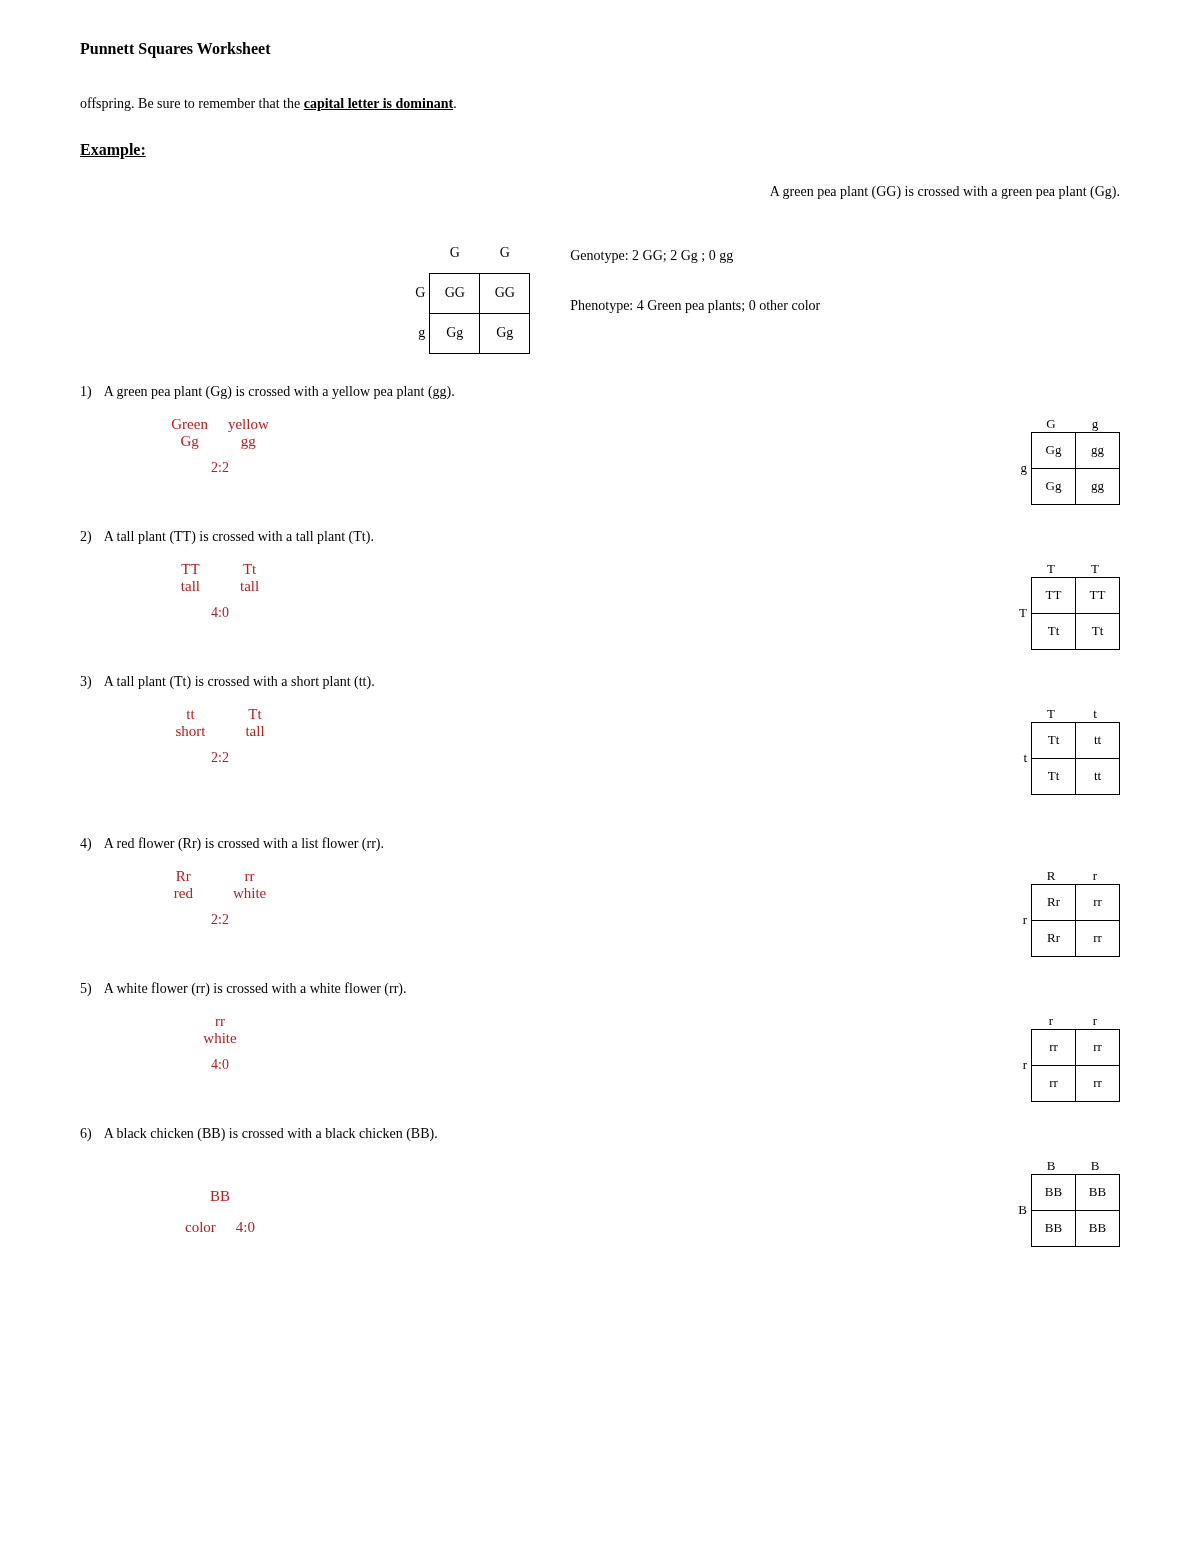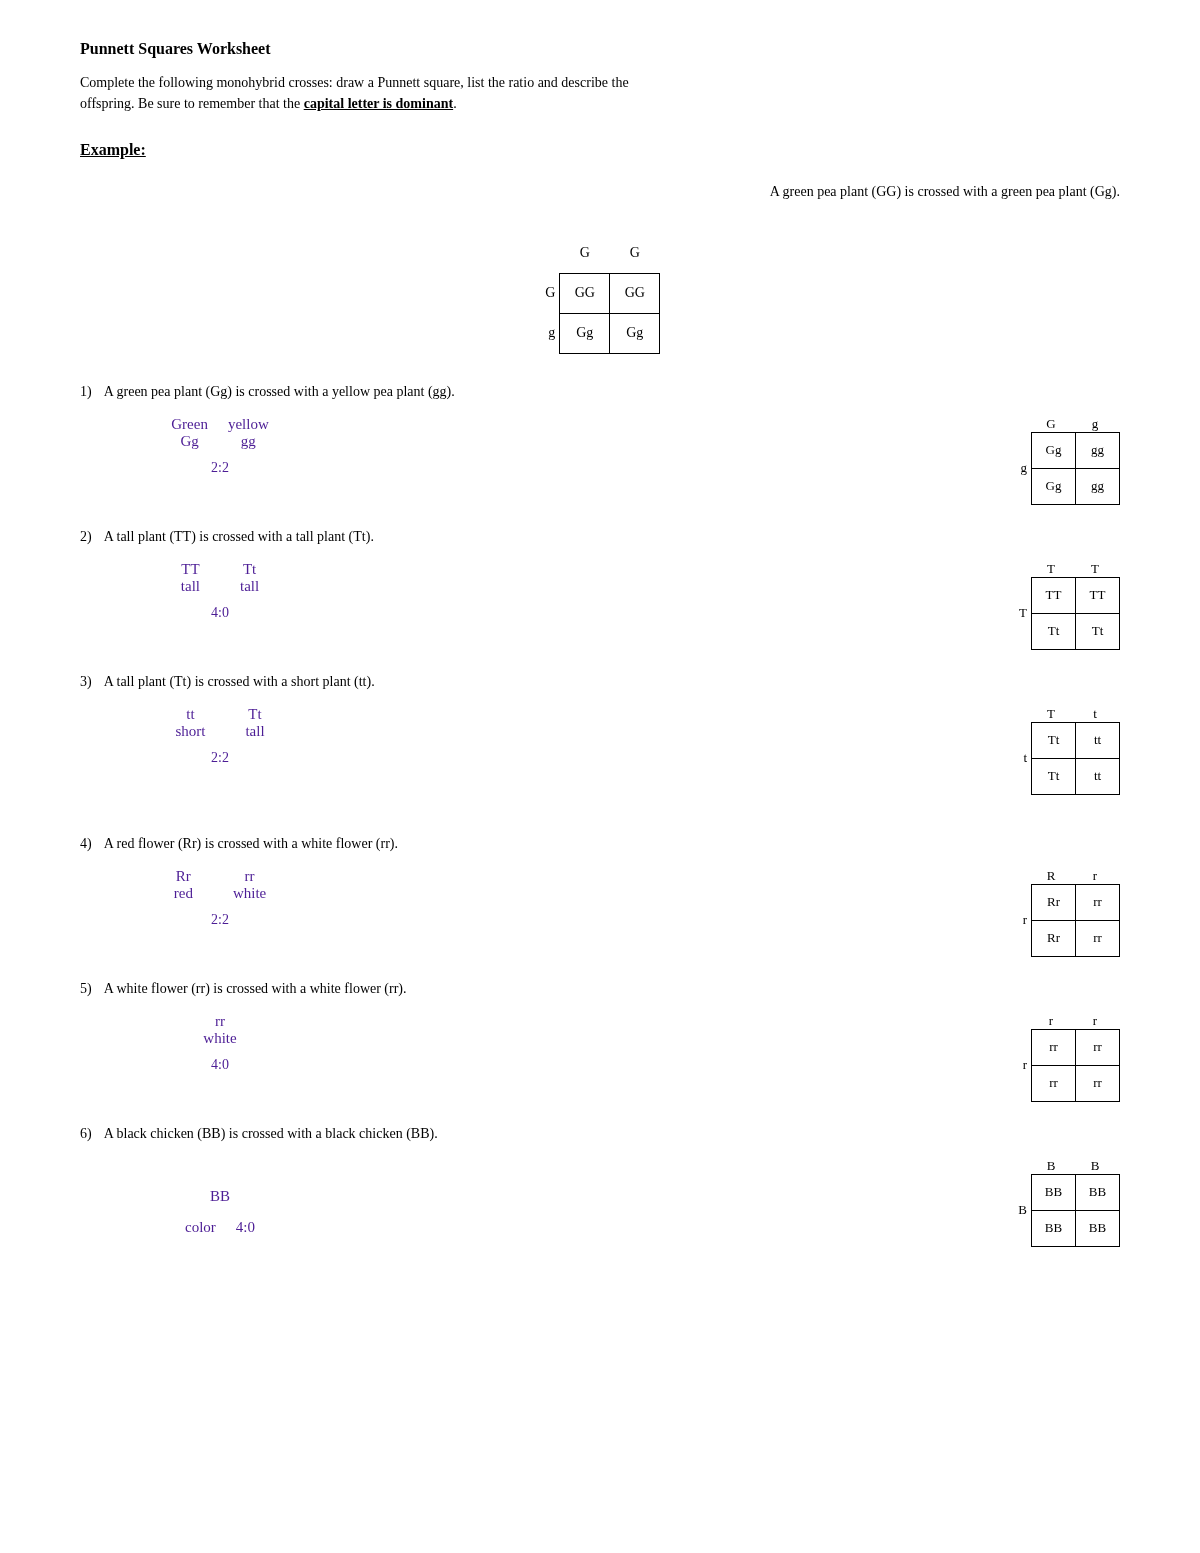--- a/index.html
+++ b/index.html
@@ -68,21 +68,21 @@
       border: none;
       font-size: 14px;
       padding-right: 4px;
     }
     .geno-pheno {
       font-size: 14px;
       line-height: 1.8;
       margin-left: 10px;
       padding-top: 10px;
     }
-    .red { color: #4c1d95; }
+    .red { color: #b91c1c; }
     .question-section {
       margin-bottom: 24px;
     }
     .question-text {
       font-size: 14px;
       margin-bottom: 8px;
     }
     .q-layout {
       display: flex;
       align-items: flex-start;
@@ -148,21 +148,20 @@
 </head>
 <body>
 
 
 
 
 <div class="title">Punnett Squares Worksheet</div>
 
 
 <div class="intro">
-  <span>Complete the following monohybrid crosses: draw a Punnett square, list the ratio and describe the</span>
   <br>
   <span>offspring.  Be sure to remember that the </span><span class="dominant">capital letter is dominant</span><span>.</span>
 </div>
 
 <br>
 
 
 <div class="example-label">Example:</div>
 
 <br>
@@ -188,20 +187,25 @@
         <td>GG</td>
       </tr>
       <tr>
         <td class="side-label" style="text-align:right; font-size:14px; padding-right:4px;">g</td>
         <td>Gg</td>
         <td>Gg</td>
       </tr>
     </tbody>
       </table>
   </div>
+  <div class="geno-pheno">
+    <div>Genotype:  2 GG; 2 Gg ; 0 gg</div>
+    <br>
+    <div>Phenotype: 4 Green pea plants; 0 other color</div>
+  </div>
 </div>
 
 
 <div class="question-section">
   <div style="display:flex; align-items:baseline; gap:6px; margin-bottom:8px;">
     <span class="q-num">1)</span>
     <span class="question-text">A green pea plant (Gg) is crossed with a yellow pea plant (gg).</span>
   </div>
   <div class="q-layout" style="margin-left:40px;">
     <div class="ratio-area" style="margin-top:0;">
@@ -339,21 +343,21 @@
     </div>
   </div>
 </div>
 
 <br>
 
 
 <div class="question-section">
   <div style="display:flex; align-items:baseline; gap:6px; margin-bottom:8px;">
     <span class="q-num">4)</span>
-    <span class="question-text">A red flower (Rr) is crossed with a white flower (rr).</span>
+    <span class="question-text">A red flower (Rr) is crossed with a list flower (rr).</span>
   </div>
   <div style="margin-left:40px; display:flex; align-items:flex-start; gap:30px;">
     <div class="ratio-area">
       <div class="ratio-row">
         <div style="text-align:center;">
           <div class="red">Rr</div>
           <div class="red">red</div>
         </div>
         <div style="text-align:center; margin-left:20px;">
           <div class="red">rr</div>

